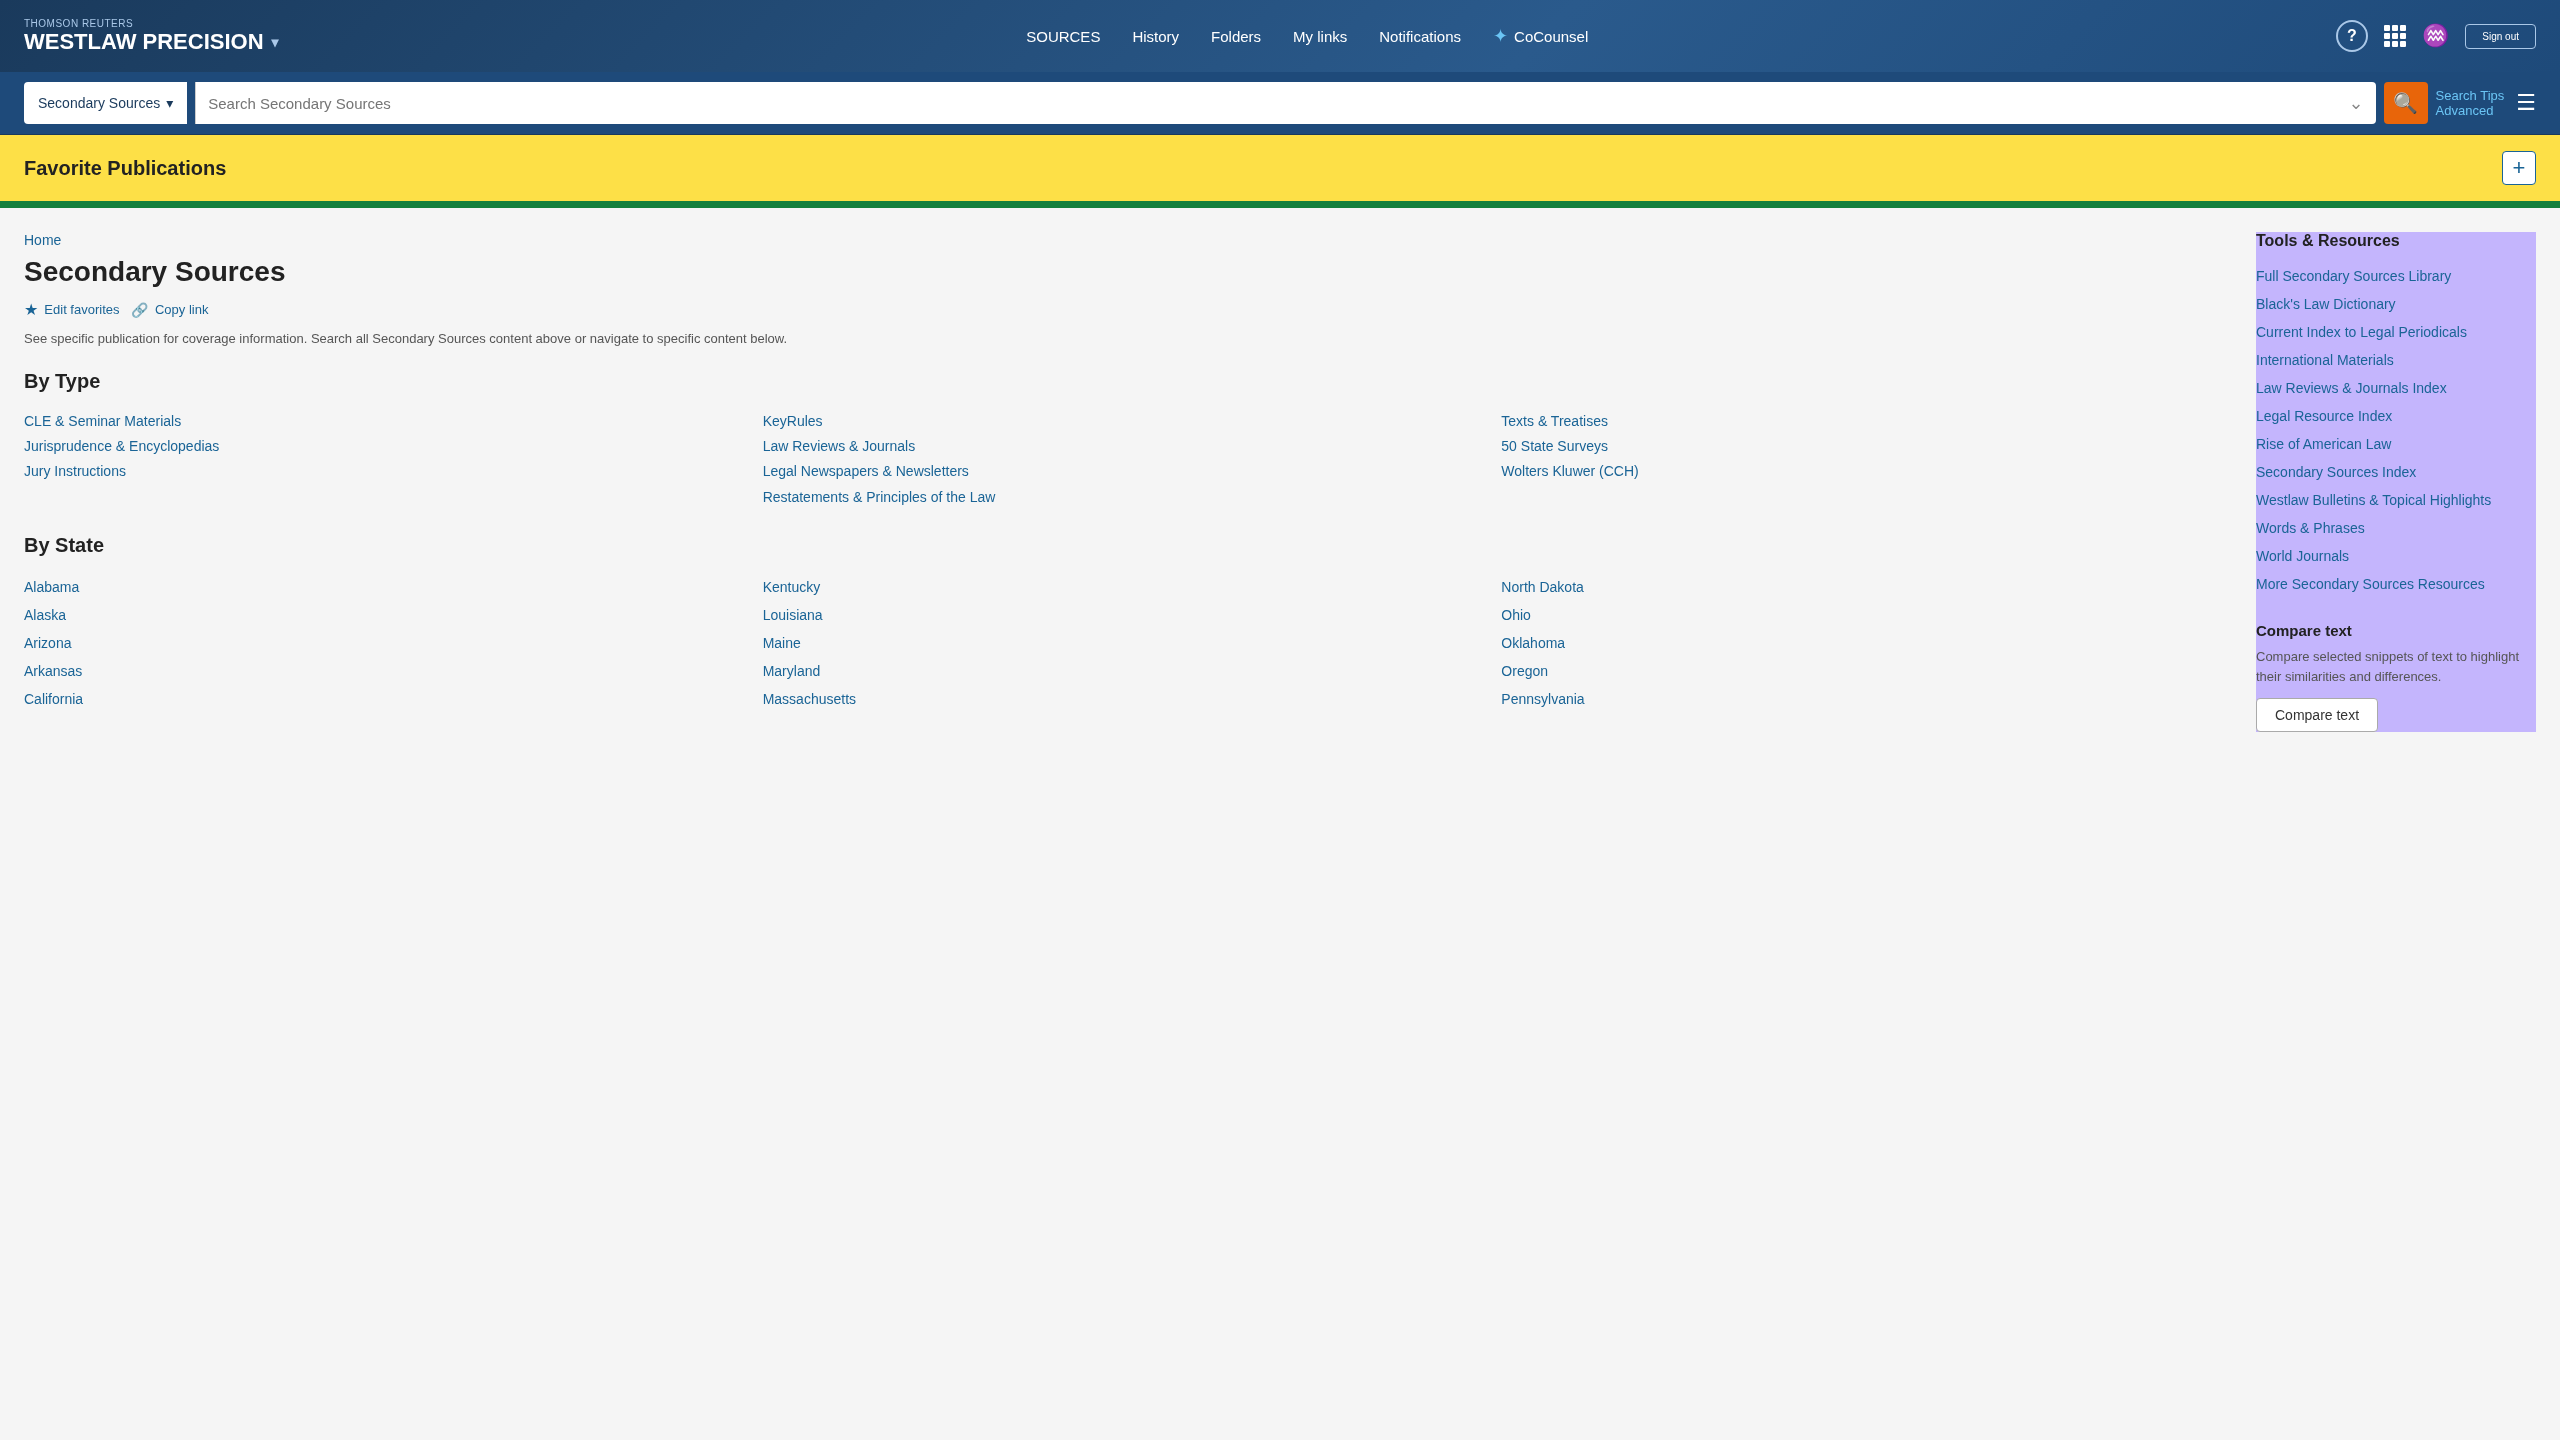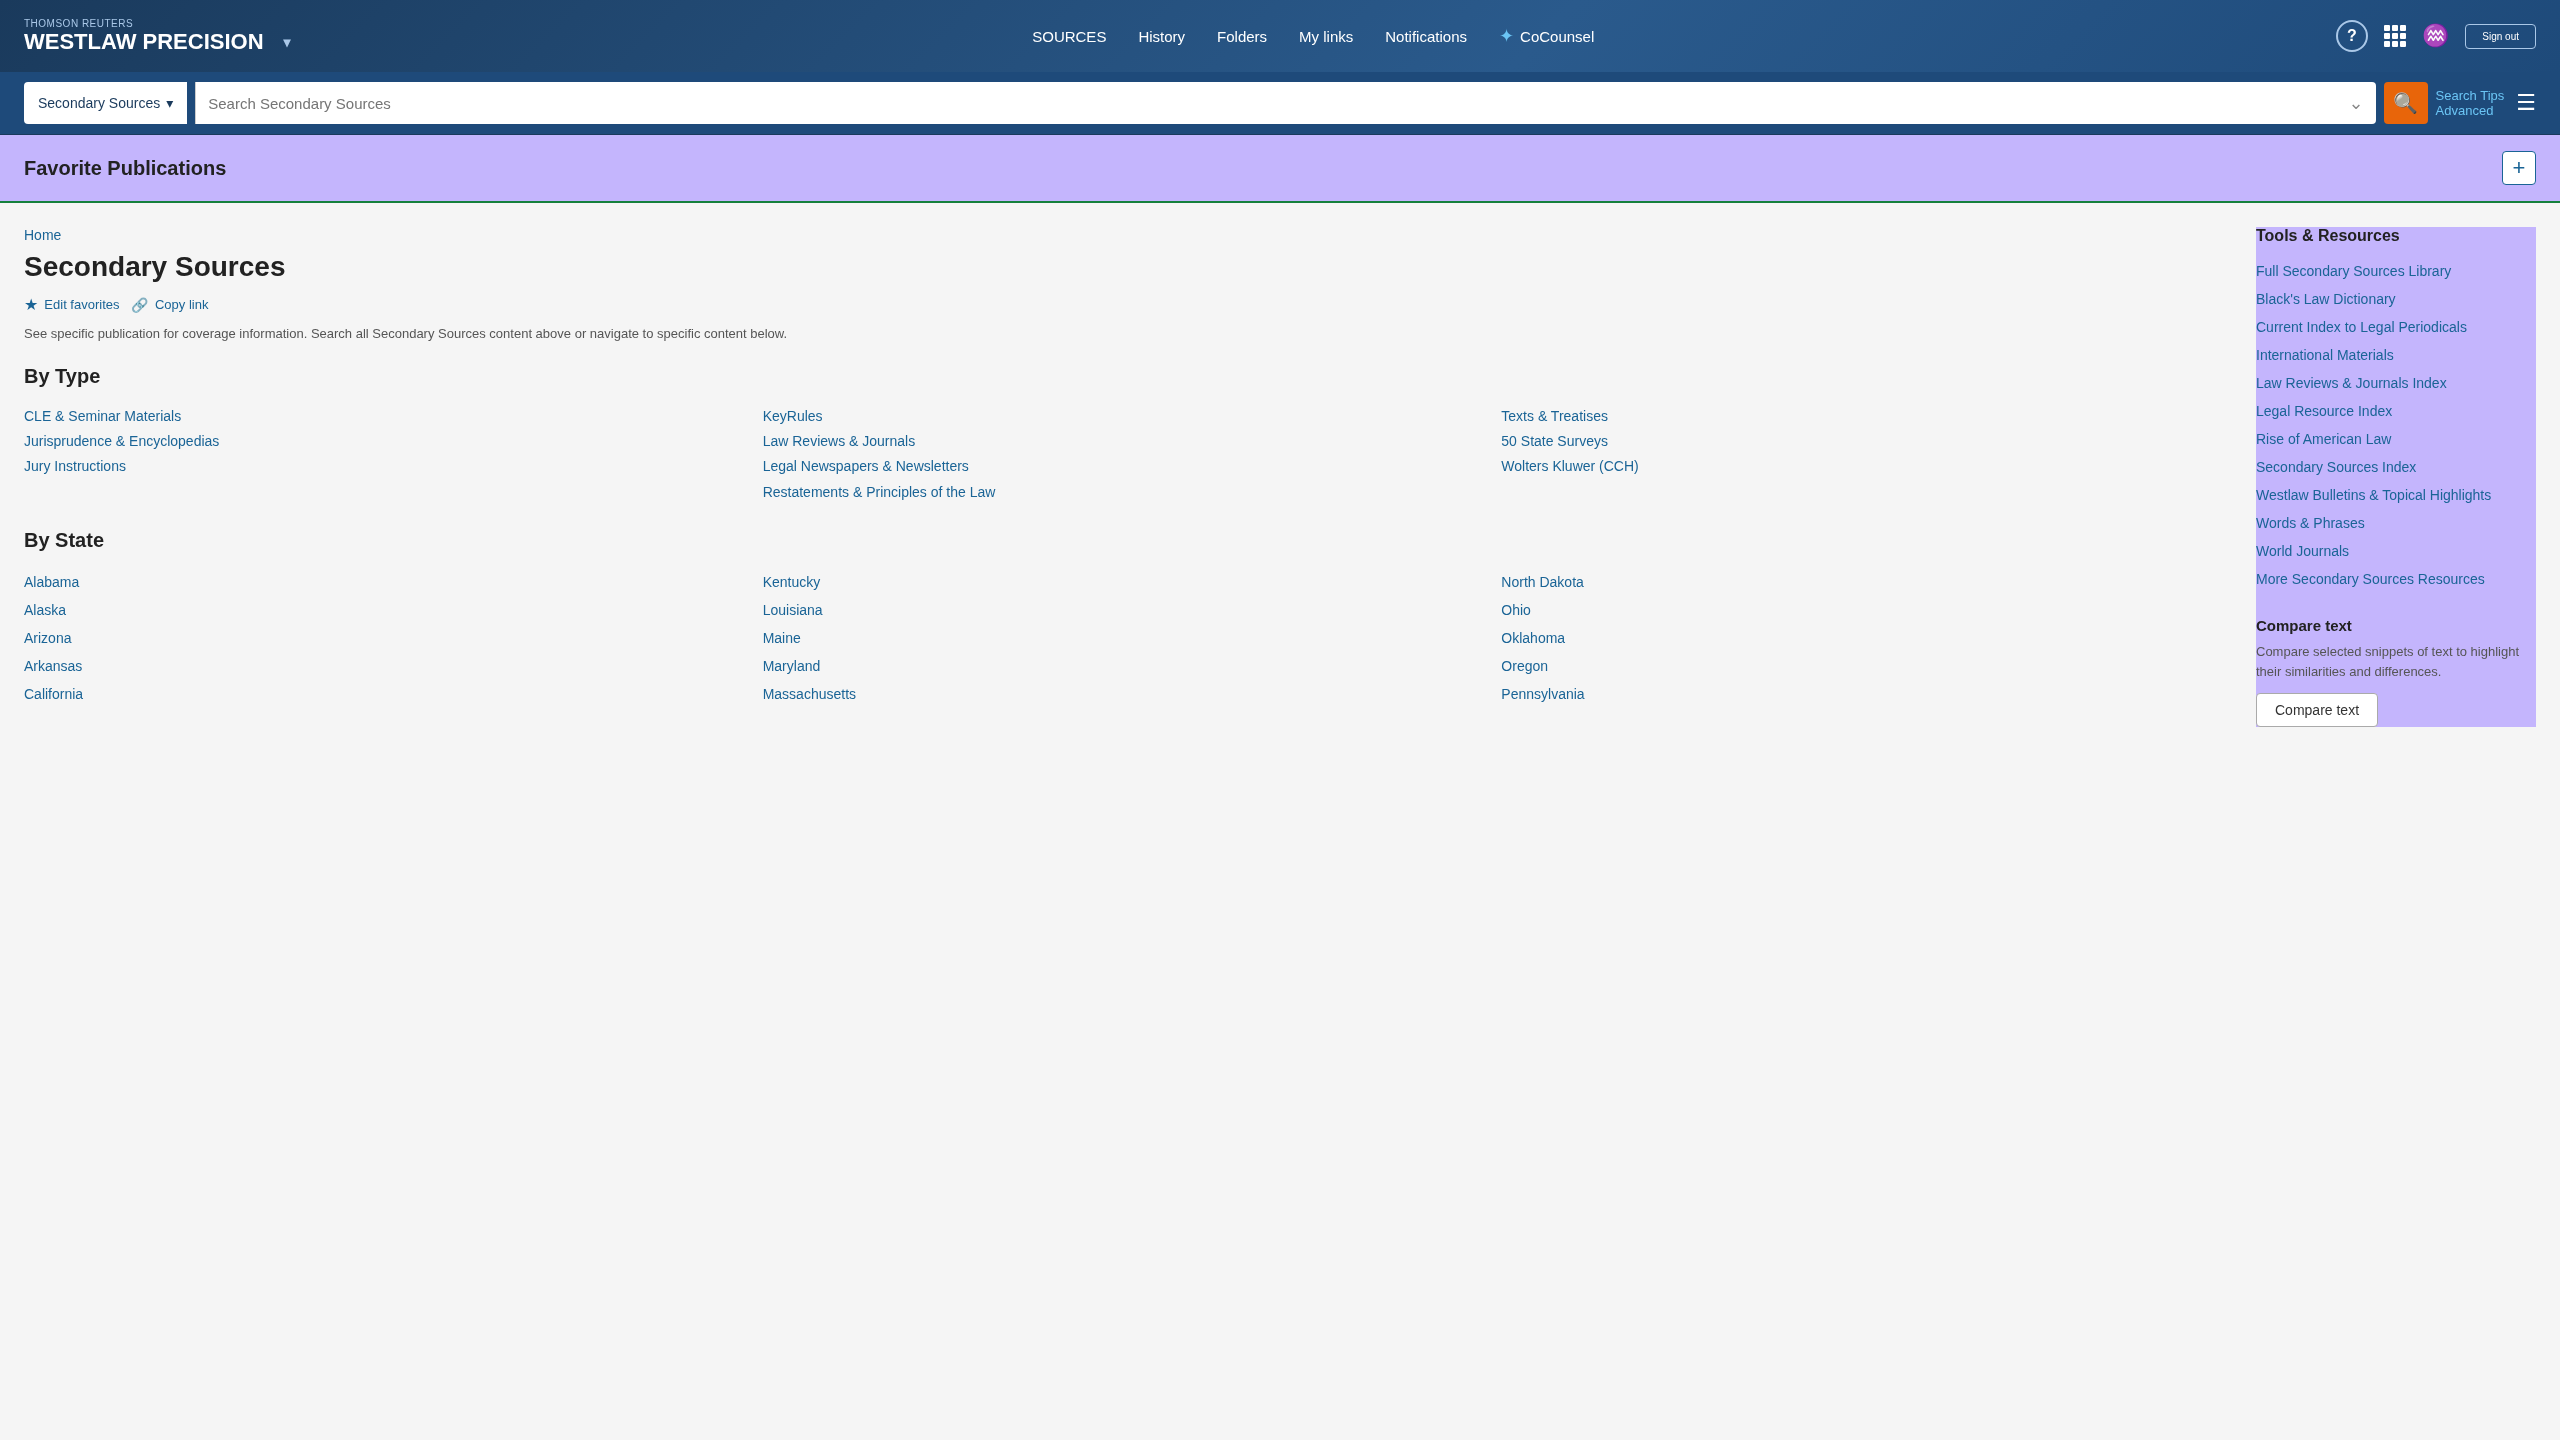--- a/index.html
+++ b/index.html
@@ -9,21 +9,21 @@
     .header {
       background: linear-gradient(135deg, #1a3a5c 0%, #2a5a8c 60%, #1e4a7a 100%);
       padding: 0 24px;
       height: 72px;
       display: flex;
       align-items: center;
       justify-content: space-between;
     }
     .header-logo { display: flex; flex-direction: column; cursor: pointer; }
     .logo-top { font-size: 10px; color: #aac8e8; text-transform: uppercase; letter-spacing: 0.5px; }
-    .logo-bottom { font-size: 22px; font-weight: bold; color: #fff; display: flex; align-items: center; gap: 20px; }
+    .logo-bottom { font-size: 22px; font-weight: bold; color: #fff; display: flex; align-items: center; gap: 8px; }
     .logo-arrow { font-size: 14px; color: #aac8e8; }
     .header-nav { display: flex; align-items: center; gap: 32px; }
     .header-nav a { color: #fff; text-decoration: none; font-size: 15px; font-weight: 500; }
     .header-right { display: flex; align-items: center; gap: 16px; }
     .cocounsel-btn { display: flex; align-items: center; gap: 6px; color: #fff; font-size: 15px; cursor: pointer; }
     .cocounsel-icon { color: #6bc5f5; font-size: 18px; }
     .icon-circle { width: 32px; height: 32px; border: 2px solid #aac8e8; border-radius: 50%; display: flex; align-items: center; justify-content: center; color: #fff; font-size: 16px; font-weight: bold; cursor: pointer; }
     .icon-grid { display: grid; grid-template-columns: repeat(3,6px); grid-template-rows: repeat(3,6px); gap: 2px; cursor: pointer; }
     .icon-grid span { background: #fff; border-radius: 1px; display: block; }
     .icon-user { color: #fff; font-size: 22px; cursor: pointer; }
@@ -83,22 +83,22 @@
       display: flex;
       align-items: center;
       justify-content: center;
     }
     .search-tips { display: flex; flex-direction: column; color: #6bc5f5; font-size: 13px; }
     .search-tips a { color: #6bc5f5; text-decoration: none; cursor: pointer; }
     .filter-icon { color: #fff; font-size: 22px; cursor: pointer; margin-left: 4px; }
 
     
     .fav-pub-bar {
-      background: #c4b5fd;
-      border-bottom: 2px solid #15803d;
+      background: #fde047;
+      border-bottom: 7px solid #15803d;
       padding: 16px 24px;
       display: flex;
       align-items: center;
       justify-content: space-between;
     }
     .fav-pub-title { font-size: 20px; font-weight: bold; color: #222; }
     .fav-add-btn {
       width: 34px; height: 34px;
       border: 1.5px solid #1a6496;
       color: #1a6496;

